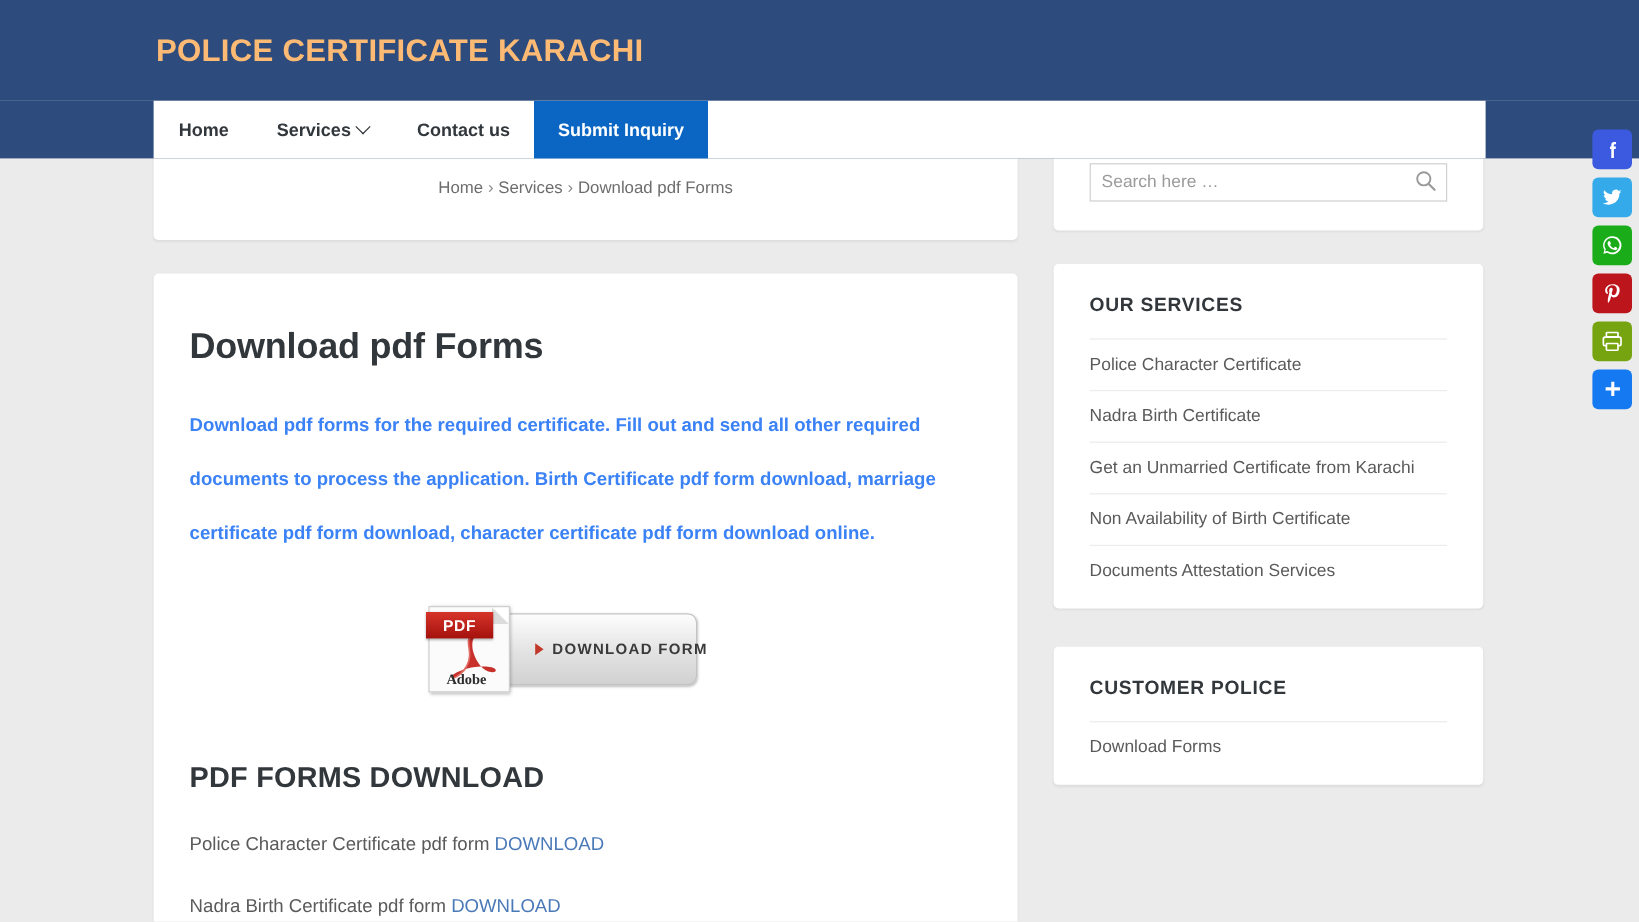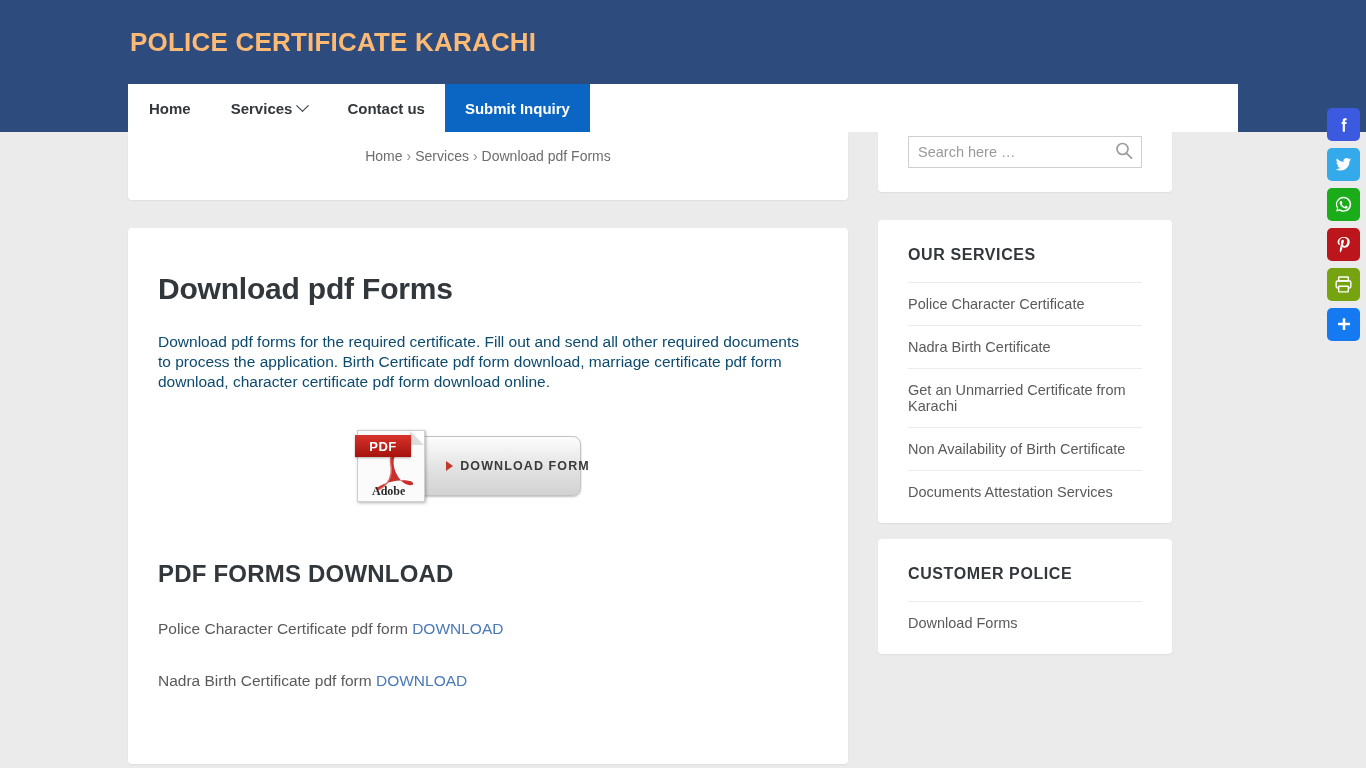--- a/index.html
+++ b/index.html
@@ -84,21 +84,21 @@
   
   .page {
     width: 1110px;
     margin: 0 auto;
     padding-top: 28px;
     display: flex;
     gap: 30px;
     align-items: flex-start;
   }
   .col-main { width: 720px; }
-  .col-side { width: 294px; }
+  .col-side { width: 358px; }
 
   .card {
     background: #ffffff;
     border-radius: 4px;
     box-shadow: 0 1px 2px rgba(0,0,0,0.06);
   }
 
   
   .breadcrumb-card {
     height: 88px;
@@ -115,23 +115,24 @@
   .article { padding: 44px 30px 40px 30px; min-height: 500px; }
   .article h1 {
     font-size: 30px;
     color: #32373c;
     font-weight: bold;
     margin-bottom: 26px;
     letter-spacing: -0.2px;
   }
   .article p.intro {
     font-size: 15.5px;
-    line-height: 20px;
-    color: #0c4a6e;
+    line-height: 45px;
+    color: #3b82f6;
     max-width: 645px;
+    font-weight: bold;
   }
 
   
   .pdf-badge-wrap {
     margin: 38px 0 58px 0;
     display: flex;
     justify-content: center;
     padding-right: 40px;
   }
   .pdf-badge {
@@ -267,21 +268,21 @@
     right: 6px;
     top: 4px;
     width: 24px;
     height: 24px;
     border: none;
     background: transparent;
     cursor: pointer;
     padding: 0;
   }
 
-  .widget { padding: 26px 30px 10px 30px; margin-bottom: 16px; }
+  .widget { padding: 26px 30px 10px 30px; margin-bottom: 32px; }
   .widget-title {
     font-size: 16px;
     font-weight: bold;
     color: #32373c;
     letter-spacing: 0.6px;
     margin-bottom: 18px;
   }
   .widget ul { list-style: none; }
   .widget li {
     border-top: 1px solid #ececec;

